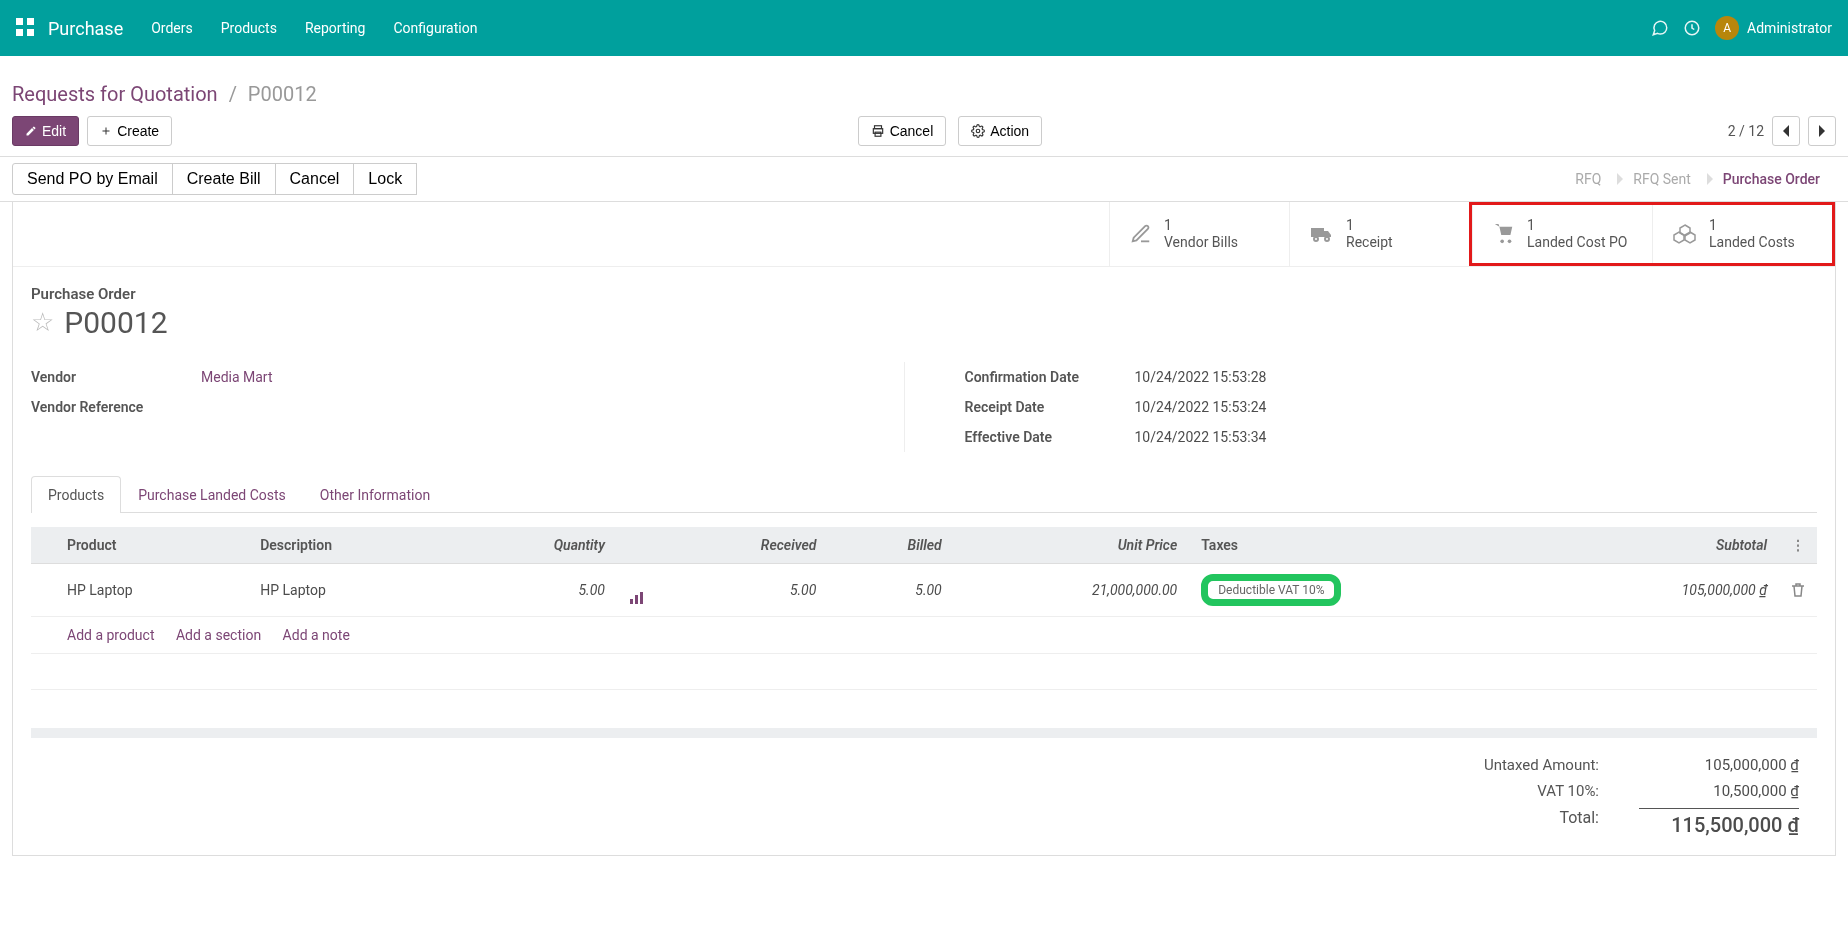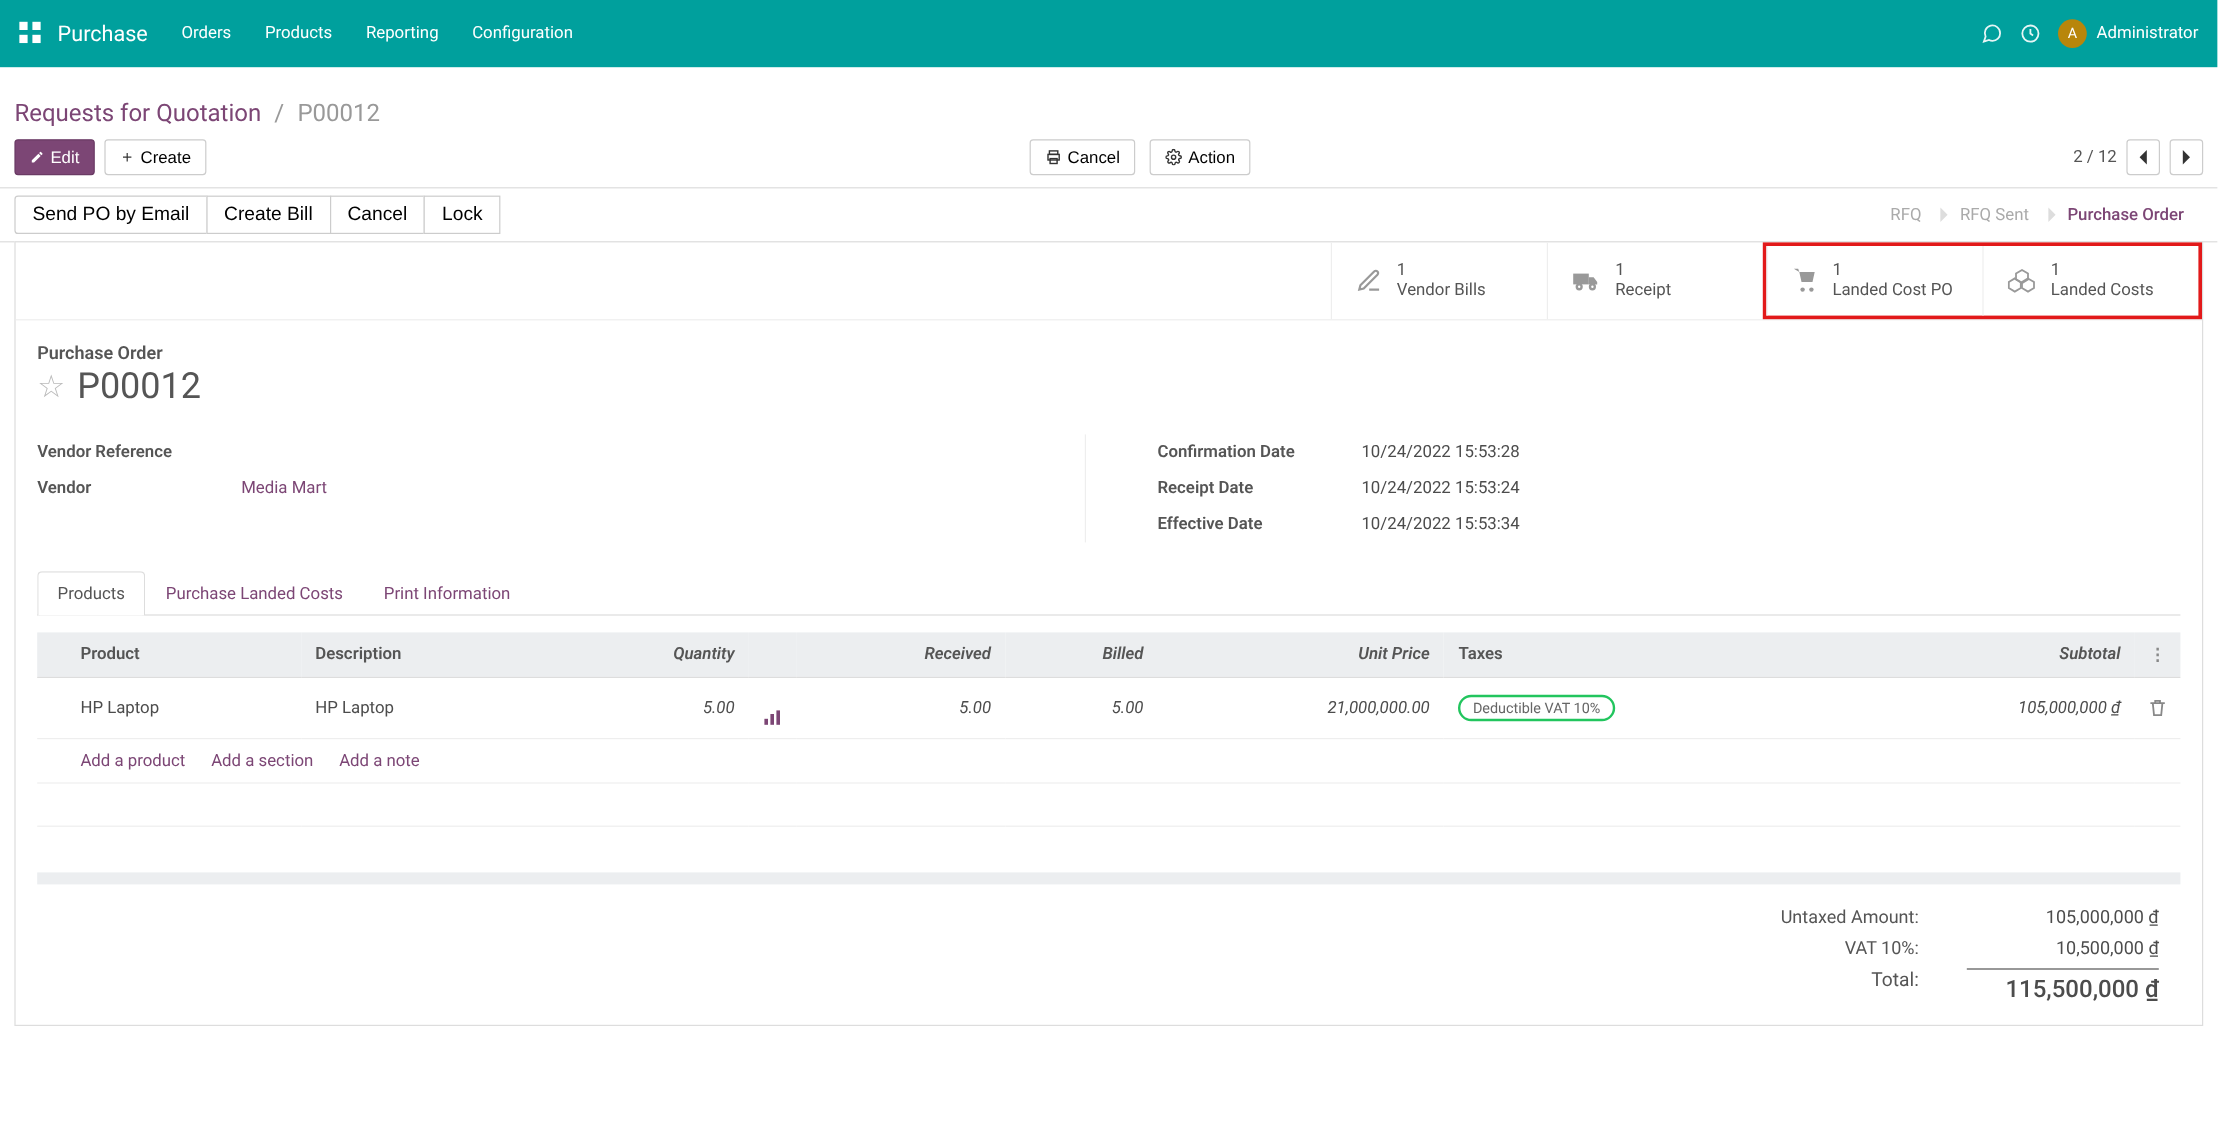--- a/index.html
+++ b/index.html
@@ -73,21 +73,21 @@
 .tabs { display: flex; border-bottom: 1px solid #ddd; margin: 0 18px; }
 .tab { padding: 10px 16px; color: #7c4675; cursor: pointer; border: 1px solid transparent; border-bottom: none; margin-bottom: -1px; }
 .tab.active { color: #555; border-color: #ddd; background: #fff; border-radius: 4px 4px 0 0; }
 
 
 .tbl-wrap { padding: 0 18px 18px 18px; }
 table.lines { width: 100%; border-collapse: collapse; margin-top: 14px; }
 table.lines th { background: #eceef0; text-align: left; padding: 10px 12px; font-weight: 600; color: #555; border-bottom: 1px solid #ddd; font-size: 14px; }
 table.lines th.num, table.lines td.num { text-align: right; font-style: italic; }
 table.lines td { padding: 10px 12px; border-bottom: 1px solid #eee; font-size: 14px; }
-.tax-badge { display: inline-block; border: 2px solid #22c55e; border-radius: 12px; padding: 2px 10px; font-size: 12px; color: #666; }
+.tax-badge { display: inline-block; border: 7px solid #22c55e; border-radius: 12px; padding: 2px 10px; font-size: 12px; color: #666; }
 .add-links { padding: 10px 12px; color: #7c4675; font-size: 14px; border-bottom: 1px solid #eee; }
 .add-links span { margin-right: 18px; cursor: pointer; }
 
 
 .gray-sep { height: 10px; background: #eceef0; margin: 20px 18px 0 18px; }
 .totals { padding: 14px 36px 14px 18px; }
 .total-row { display: flex; justify-content: flex-end; padding: 4px 0; }
 .total-row .tl-label { width: 180px; text-align: right; margin-right: 40px; color: #555; font-size: 15px; }
 .total-row .tl-value { width: 160px; text-align: right; font-size: 15px; }
 .total-row.grand .tl-label { font-size: 16px; }
@@ -260,26 +260,26 @@
 
   <div class="record-body">
     <div class="po-label">Purchase Order</div>
     <div class="po-title-row">
       <span class="star">☆</span>
       <span class="po-number">P00012</span>
     </div>
     <div class="fields-grid">
       <div class="fields-col left">
         <div class="field-row">
+          <div class="field-label">Vendor</div>
+          <div class="field-value link">Media Mart</div>
+        </div>
+        <div class="field-row">
           <div class="field-label">Vendor Reference</div>
           <div class="field-value"></div>
-        </div>
-        <div class="field-row">
-          <div class="field-label">Vendor</div>
-          <div class="field-value link">Media Mart</div>
         </div>
       </div>
       <div class="fields-col">
         <div class="field-row">
           <div class="field-label">Confirmation Date</div>
           <div class="field-value">10/24/2022 15:53:28</div>
         </div>
         <div class="field-row">
           <div class="field-label">Receipt Date</div>
           <div class="field-value">10/24/2022 15:53:24</div>
@@ -288,21 +288,21 @@
           <div class="field-label">Effective Date</div>
           <div class="field-value">10/24/2022 15:53:34</div>
         </div>
       </div>
     </div>
   </div>
 
   <div class="tabs">
     <div class="tab active">Products</div>
     <div class="tab">Purchase Landed Costs</div>
-    <div class="tab">Print Information</div>
+    <div class="tab">Other Information</div>
   </div>
 
   <div class="tbl-wrap">
     <table class="lines">
       <thead>
         <tr>
           <th style="width:24px"></th>
           <th>Product</th>
           <th>Description</th>
           <th class="num">Quantity</th>

